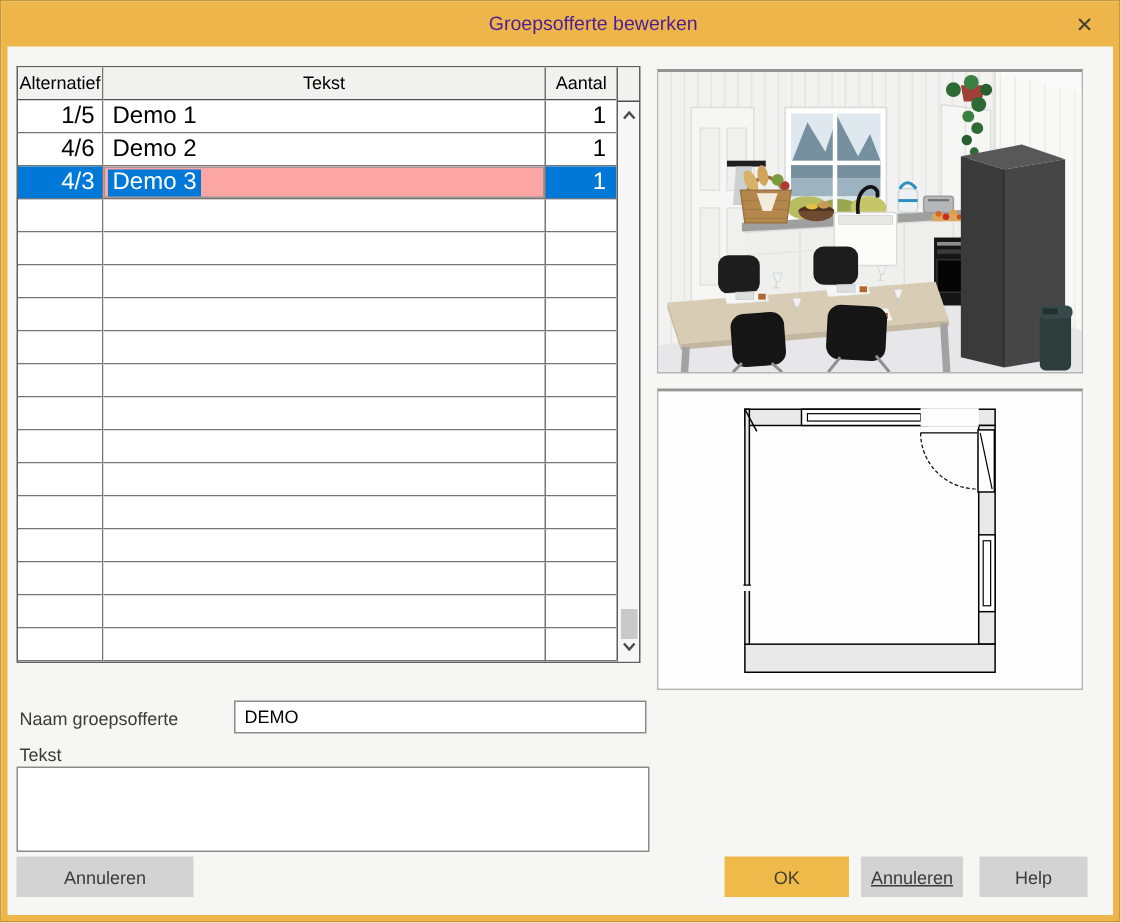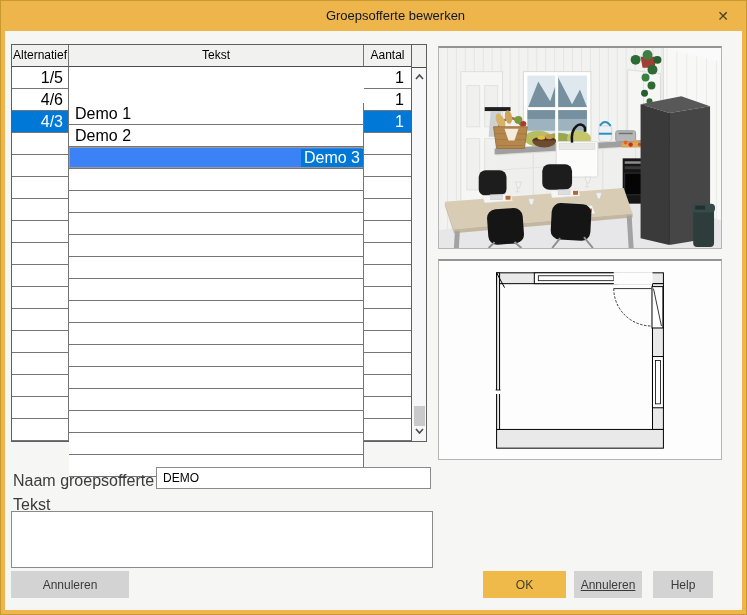--- a/index.html
+++ b/index.html
@@ -11,68 +11,68 @@
   .dialog{position:relative;width:747px;height:615px;background:#f6f6f4;
           border:1px solid #c9992f;box-sizing:border-box;overflow:hidden;}
   
   .edge{position:absolute;background:var(--amber);z-index:5;}
   .edge.l{left:0;top:0;bottom:0;width:4px;}
   .edge.r{right:0;top:0;bottom:0;width:4px;}
   .edge.b{left:0;right:0;bottom:0;height:4px;}
   
   .titlebar{position:absolute;left:0;top:0;right:0;height:30px;background:var(--amber);z-index:6;}
   .title{position:absolute;left:0;right:0;top:0;height:14px;line-height:30px;text-align:center;
-         font-size:13px;color:#0f172a;padding-left:44px;}
+         font-size:13px;color:#4c1d95;padding-left:44px;}
   .close{position:absolute;right:12px;top:4px;width:22px;height:22px;line-height:22px;text-align:center;
          font-size:14px;color:#453f2c;cursor:default;}
   
   .tablewrap{position:absolute;left:10px;top:43px;width:416px;height:398px;background:#fff;
              border:1px solid var(--grid-outer);box-sizing:border-box;display:flex;}
   .grid{width:399px;}
   .thead{display:flex;height:22px;background:#f1f1f0;}
   .hc{box-sizing:border-box;height:22px;line-height:21px;font-size:12px;color:#000;text-align:center;
       border-right:1px solid var(--grid-line);border-bottom:1px solid #4d4d4d;background:#f1f1f0;}
   .hc.alt{width:57px;} .hc.txt{width:295px;} .hc.num{width:47px;border-right:none;}
   .trow{display:flex;height:22px;background:#fff;}
   .cell{box-sizing:border-box;height:22px;line-height:21px;font-size:16px;color:#000;
         border-right:1px solid var(--grid-line);border-bottom:1px solid var(--grid-line);background:#fff;
         white-space:nowrap;overflow:hidden;}
   .cell.alt{width:57px;text-align:right;padding-right:5px;}
-  .cell.txt{width:295px;padding-left:6px;margin-top:36px;}
+  .cell.txt{width:295px;padding-left:6px;}
   .cell.num{width:47px;text-align:right;padding-right:7px;border-right:none;}
   .trow.sel .cell{background:var(--sel);color:#fff;}
-  .trow.sel .cell.txt.editing{background:#3b82f6;color:#000;padding-left:3px;box-shadow:inset 0 0 0 1px #9a9a9a;text-align:right;}
+  .trow.sel .cell.txt.editing{background:#fca5a5;color:#000;padding-left:3px;box-shadow:inset 0 0 0 1px #9a9a9a;}
   .seltext{display:inline-block;background:var(--sel);color:#fff;padding:0 3px;line-height:18px;margin-top:1px;}
   
   .vscroll{width:16px;border-left:1px solid var(--grid-outer);background:#f7f7f7;position:relative;box-sizing:border-box;}
   .vstub{position:absolute;left:0;right:0;top:0;height:22px;background:#f1f1f0;border-bottom:1px solid #4d4d4d;}
   .varrow{position:absolute;left:1px;width:13px;height:12px;display:flex;align-items:center;justify-content:center;}
   .varrow.up{top:26px;} .varrow.down{bottom:4px;}
   .vthumb{position:absolute;left:2px;width:11px;top:361px;height:20px;background:#c9c9c9;}
   
   .panel{position:absolute;left:437px;width:284px;background:#fdfdfd;box-sizing:border-box;
          border:1px solid #b5b5b5;border-top:2px solid #949494;}
   .panel.render{top:45px;height:203px;}
   .panel.plan{top:258px;height:201px;}
   .panel svg{display:block;width:100%;height:100%;}
   
-  .flabel{position:absolute;font-size:16px;color:var(--txt);}
+  .flabel{position:absolute;font-size:12px;color:var(--txt);}
   .name-label{left:12px;top:471px;}
   .tekst-label{left:12px;top:495px;}
   .name-input{position:absolute;left:155px;top:466px;width:275px;height:22px;box-sizing:border-box;
               border:1px solid #8a8a8a;background:#fff;font-size:12px;color:#000;padding:0 16px 0 6px;outline:none;}
   .tekst-area{position:absolute;left:10px;top:510px;width:422px;height:57px;box-sizing:border-box;
               border:1px solid #8a8a8a;background:#fff;font-size:12px;color:#000;resize:none;outline:none;padding:3px 5px;}
   
   .btn{position:absolute;top:570px;height:27px;border:none;font-size:12px;color:var(--txt);
        background:var(--btn-gray);cursor:default;padding:0;}
   .btn.toevoegen{left:10px;width:118px;}
   .btn.ok{left:482px;width:83px;background:var(--amber-btn);color:#45402c;}
   .btn.annuleren{left:573px;width:68px;text-decoration:underline;}
-  .btn.help{left:652px;width:60px;}
+  .btn.help{left:652px;width:72px;}
 </style>
 </head>
 <body>
 
 <div class="dialog">
   <div class="titlebar">
     <div class="title">Groepsofferte bewerken</div>
     <div class="close">✕</div>
   </div>
   <div class="edge l"></div>

